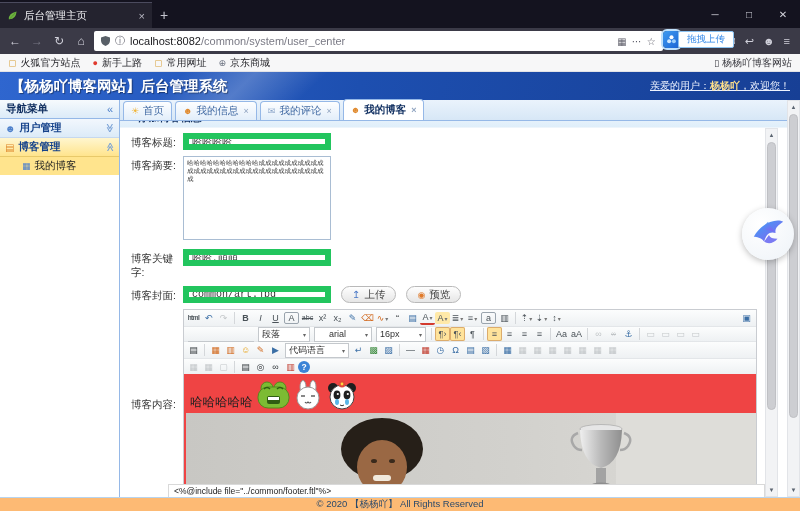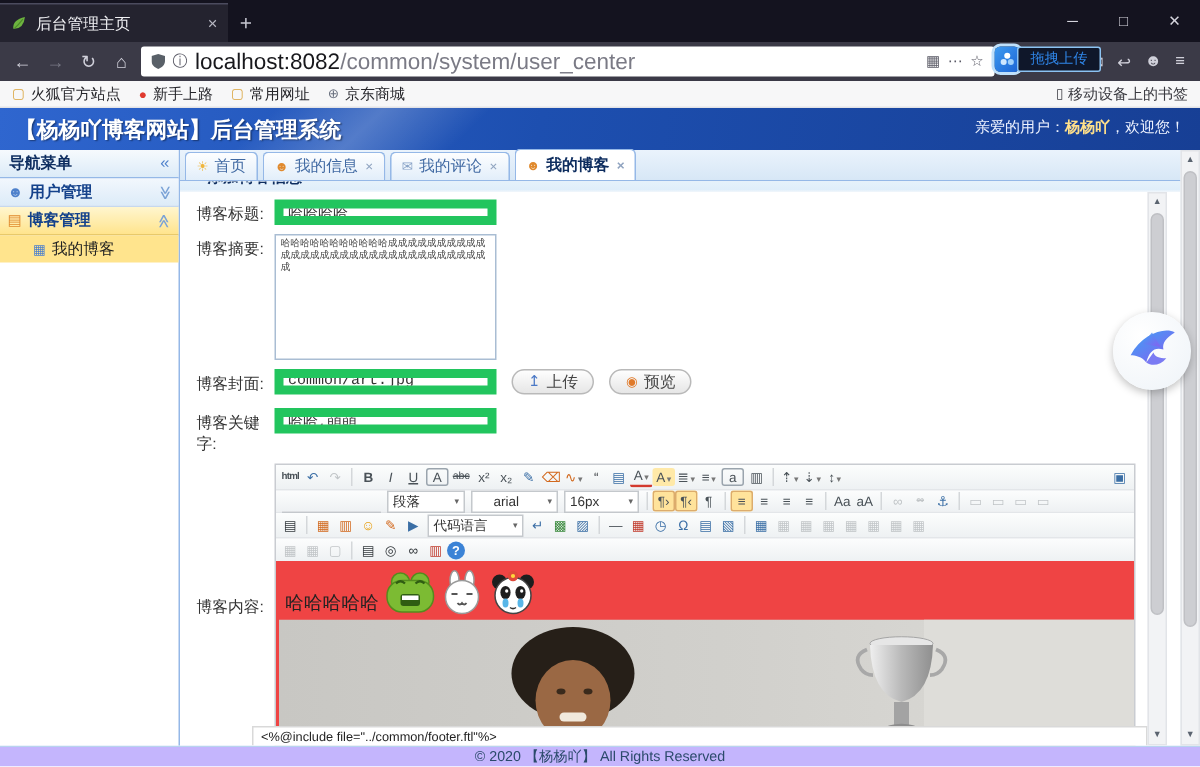--- a/index.html
+++ b/index.html
@@ -14,47 +14,47 @@
   .btab-close { margin-left:auto; color:#b9b9c4; font-size:11px; }
   .newtab { width:24px; height:26px; display:flex; align-items:center; justify-content:center; font-size:14px; color:#c5c5cf; }
   .wincontrols { margin-left:auto; display:flex; height:100%; align-items:center; }
   .wincontrols span { width:34px; text-align:center; font-size:10px; color:#d5d5dd; }
 
   .navbar { height:26px; background:#3b3a47; display:flex; align-items:center; gap:4px; padding:0 6px; position:relative; }
   .nav-ic { color:#d0d0da; font-size:12px; width:18px; text-align:center; }
   .nav-ic.dim { color:#787885; }
   .urlbar { flex:1; height:20px; background:#fff; border-radius:2px; display:flex; align-items:center; gap:5px; padding:0 7px; min-width:0; }
   .urlbar .uic { color:#5a5a66; font-size:10px; }
-  .url-text { font-size:15px; color:#7a7a85; white-space:nowrap; overflow:hidden; flex:1; }
+  .url-text { font-size:11px; color:#7a7a85; white-space:nowrap; overflow:hidden; flex:1; }
   .url-text b { color:#18181c; font-weight:normal; }
   .right-ics { display:flex; align-items:center; gap:9px; padding:0 4px; }
   .right-ics span { color:#d0d0da; font-size:11px; }
   .upload-badge { position:absolute; right:66px; top:3px; display:flex; align-items:center; z-index:20; }
   .badge-logo { width:17px; height:17px; border-radius:4px; background:linear-gradient(135deg,#3f9bf0,#1b63d4);
                 display:flex; align-items:center; justify-content:center; box-shadow:0 0 0 2px #bfe0fb; }
-  .badge-pill { background:#0f172a; border:1px solid #8cc3f2; color:#2f86e8; font-size:9.5px; padding:1px 8px;
+  .badge-pill { background:#ffffff; border:1px solid #8cc3f2; color:#2f86e8; font-size:9.5px; padding:1px 8px;
                 border-radius:2px; margin-left:-2px; }
 
   .bookmarksbar { height:18px; background:#f7f7f8; display:flex; align-items:center; gap:12px; padding:0 8px;
                   font-size:10px; color:#26262b; border-bottom:1px solid #e3e3e6; }
   .bm { display:flex; align-items:center; gap:4px; }
   .bm .g { font-size:9px; }
   .bm .g.folder { color:#d9a33c; }
   .bm .g.red { color:#e03a2f; }
   .bm .g.globe { color:#6b7280; }
   .bm-right { margin-left:auto; display:flex; align-items:center; gap:3px; color:#3a3a40; }
 
   
   .site-header { height:28px; background:linear-gradient(100deg,#2f66cf 0%,#1d4fb0 45%,#173f95 100%); position:relative;
                  display:flex; align-items:center; overflow:hidden; flex:none; }
   .site-header:before { content:""; position:absolute; left:120px; top:-10px; width:260px; height:60px;
                         background:linear-gradient(115deg,rgba(255,255,255,0) 20%,rgba(255,255,255,.22) 45%,rgba(255,255,255,0) 70%); transform:skewX(-30deg); }
   .site-title { color:#fff; font-size:14.5px; font-weight:bold; padding-left:10px; text-shadow:1px 1px 1px rgba(0,0,0,.4); z-index:2; }
   .user-block { margin-left:auto; text-align:right; padding-right:10px; z-index:2; line-height:12px; }
-  .user-block .l1 { font-size:10px; color:#eef3ff; }
+  .user-block .l1 { font-size:10px; color:#eef3ff;text-decoration:underline; }
   .user-block .l1 b { color:#ffe08a; }
   .user-block .l2 { font-size:10px; color:#dbe6ff; }
   .user-block .l2 span { cursor:pointer; }
 
   
   .workspace { flex:1; display:flex; background:#e9f2fb; position:relative; min-height:0; }
 
   .sidebar { width:120px; background:#fff; border-right:1px solid #95b8e7; display:flex; flex-direction:column; flex:none; }
   .side-head { height:19px; background:linear-gradient(#f6fafd,#dcebf8); border-bottom:1px solid #95b8e7;
                display:flex; align-items:center; padding:0 6px; }
@@ -149,21 +149,21 @@
   .inner-sb { position:absolute; right:9px; top:0; bottom:0; }
   .inner-sb .thumb { top:1px; height:78%; }
   .outer-sb { position:absolute; right:0; top:0; bottom:0; z-index:5; }
   .outer-sb .thumb { top:1px; height:82%; }
 
   
   .xunlei { position:absolute; right:6px; top:108px; width:52px; height:52px; border-radius:50%;
             background:radial-gradient(circle at 35% 30%,#ffffff,#eef3f8); box-shadow:0 2px 6px rgba(0,0,0,.25);
             display:flex; align-items:center; justify-content:center; z-index:40; cursor:pointer; }
 
-  .site-footer { height:14px; background:#c4b5fd; border-top:1px solid #b8d4ee; display:flex; align-items:center;
+  .site-footer { height:14px; background:#fdba74; border-top:1px solid #b8d4ee; display:flex; align-items:center;
                  justify-content:center; font-size:9.5px; color:#2b4a6b; flex:none; }
 </style>
 </head>
 <body>
 
 <div class="browser">
 
   <div class="titlebar">
     <div class="btab">
       <svg width="11" height="11" viewBox="0 0 12 12">
@@ -231,21 +231,21 @@
           <span class="g folder">▢</span>
           <span>常用网址</span>
         </span>
         <span class="bm">
           <span class="g globe">⊕</span>
           <span>京东商城</span>
         </span>
       </span>
     <span class="bm bm-right">
       <span class="g">▯</span>
-      <span>移动设备上的书签</span>
+      <span>杨杨吖博客网站</span>
     </span>
   </div>
 
   <div class="page" style="flex:1;display:flex;flex-direction:column;min-height:0;">
 
     <div class="site-header">
       <span class="site-title">【杨杨吖博客网站】后台管理系统</span>
       <div class="user-block">
         <div class="l1"><span>亲爱的用户：</span><b>杨杨吖</b><span>，欢迎您！</span></div>
       </div>
@@ -307,35 +307,35 @@
 
           <div class="content">
             <div class="frow" style="margin-top:5px;">
               <span class="flabel">博客标题:</span>
               <input class="ipt" value="哈哈哈哈" style="">
             </div>
             <div class="frow">
               <span class="flabel">博客摘要:</span>
               <textarea class="ta" style="">哈哈哈哈哈哈哈哈哈哈哈成成成成成成成成成成成成成成成成成成成成成成成成成成成成成成成成</textarea>
             </div>
+            <div class="frow" style="margin-top:6px;">
+              <span class="flabel">博客关键字:</span>
+              <input class="ipt" value="哈哈,萌萌" style="">
+            </div>
             <div class="frow cover-row">
               <span class="flabel">博客封面:</span>
               <input class="ipt" value="common/art.jpg" style="">
               <span class="pill-btn">
                 <span class="pi-up">↥</span>
                 <span>上传</span>
               </span>
               <span class="pill-btn">
                 <span class="pi-eye">◉</span>
                 <span>预览</span>
               </span>
-            </div>
-            <div class="frow" style="margin-top:6px;">
-              <span class="flabel">博客关键字:</span>
-              <input class="ipt" value="哈哈,萌萌" style="">
             </div>
             <div class="frow editor-row">
               <span class="flabel">博客内容:</span>
               <div class="editor">
                 <div class="tb-row">
                     <span class="tb-btn tiny">html</span>
                     <span class="tb-btn c-blue">↶</span>
                     <span class="tb-btn dis">↷</span>
                     <span class="tb-sep"></span>
                     <span class="tb-btn b">B</span>

